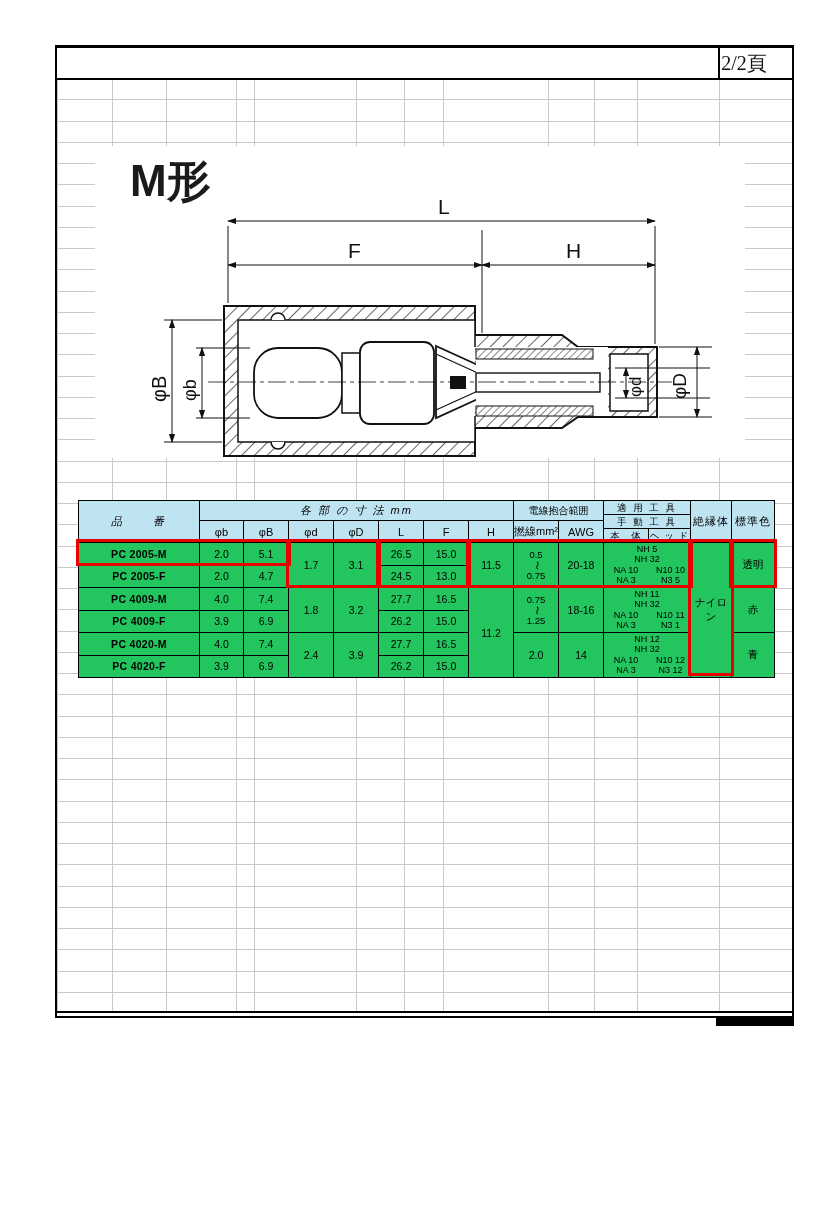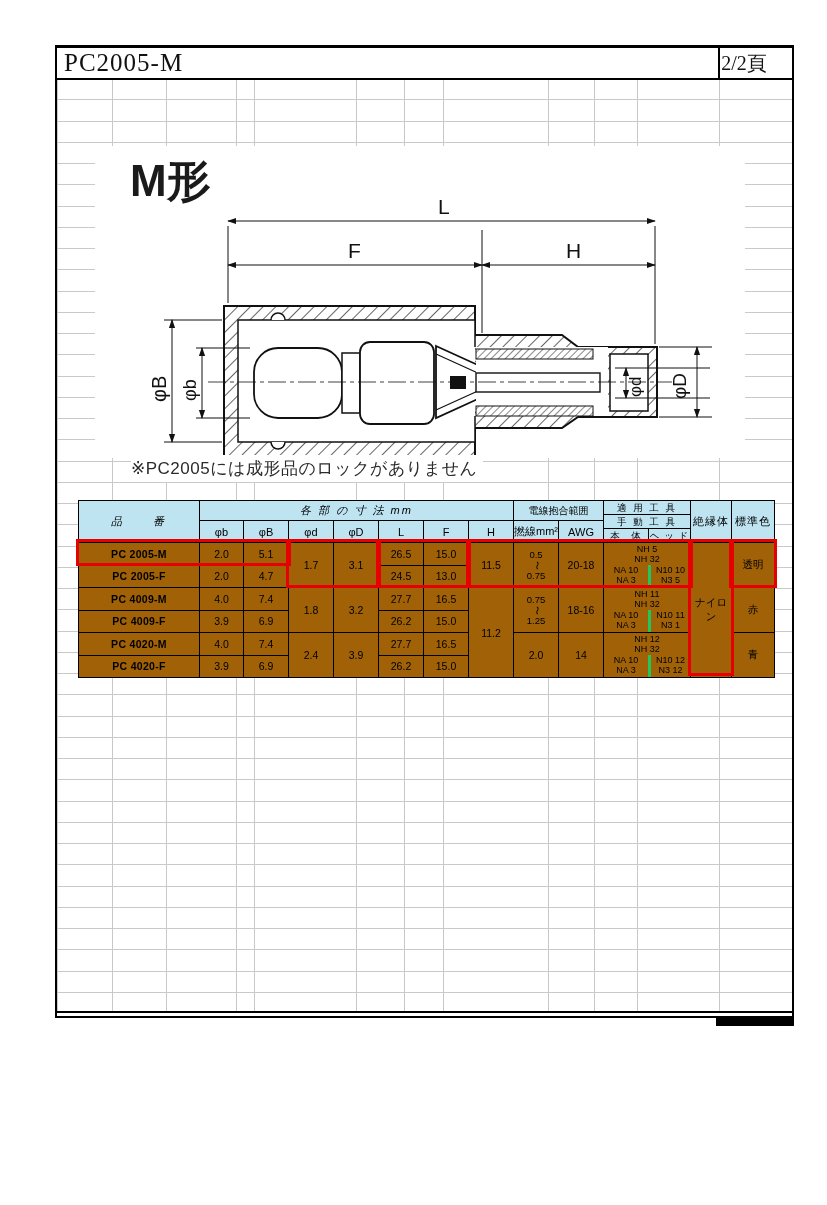--- a/index.html
+++ b/index.html
@@ -22,21 +22,21 @@
   
   #note{position:absolute;left:131px;top:455px;background:#fff;padding:2px 6px 2px 0;
       font-size:17px;color:#2b2b2b;letter-spacing:0.5px;}
   
   #drawing{position:absolute;left:150px;top:190px;}
   
   #spec-table{position:absolute;left:78px;top:500px;border-collapse:collapse;table-layout:fixed;width:696px;}
   #spec-table th,#spec-table td{border:1px solid #000;padding:0;overflow:hidden;}
   #spec-table{border:1.5px solid #000;}
   #spec-table th{background:var(--hdr);font-weight:normal;font-size:11px;}
-  #spec-table td{background:#a16207;font-size:10.5px;text-align:center;vertical-align:middle;}
+  #spec-table td{background:#22c55e;font-size:10.5px;text-align:center;vertical-align:middle;}
   tr.hr1{height:20px;} tr.hr2{height:21px;} tr.br{height:22px;}
   th.grp{font-size:11px;letter-spacing:3px;font-style:italic;}
   th.sub{font-size:11px;}
   th.wire-h{font-size:8px;letter-spacing:0;}
   th.vert2{font-size:10.5px;letter-spacing:1px;}
   td.pn{text-align:left;padding-left:7px;font-weight:bold;font-size:11.5px;letter-spacing:0.3px;}
   .th-tools{display:flex;flex-direction:column;height:41px;}
   .tt-row{height:13px;line-height:13px;border-bottom:1px solid #000;font-size:9.5px;letter-spacing:2px;text-align:center;}
   .tt-cols{flex:1;display:flex;font-size:9.5px;}
   .tt-cols span{display:block;line-height:14px;text-align:center;}
@@ -121,21 +121,20 @@
 
   <div class="blk" style="left:55px;top:45px;width:739px;height:3px;"></div>
   <div class="blk" style="left:55px;top:45px;width:2px;height:973px;"></div>
   <div class="blk" style="left:792px;top:45px;width:2px;height:973px;"></div>
   <div class="blk" style="left:55px;top:78px;width:739px;height:2px;"></div>
   <div class="blk" style="left:718px;top:46px;width:2px;height:33px;"></div>
   <div class="blk" style="left:55px;top:1011px;width:739px;height:2px;"></div>
   <div class="blk" style="left:55px;top:1016px;width:739px;height:2px;"></div>
   <div class="blk" style="left:716px;top:1018px;width:78px;height:8px;"></div>
 
-  <div id="sheet-title">PC2005-M</div>
   <div id="page-num">2/2頁</div>
 
   <div class="mask" style="left:95px;top:146px;width:650px;height:312px;"></div>
 
   <div id="heading">M形</div>
 
   <svg id="drawing" width="580" height="275" viewBox="0 0 580 275">
     <defs>
       <pattern id="h1" width="9" height="9" patternUnits="userSpaceOnUse" patternTransform="rotate(45)">
         <rect width="9" height="9" fill="#fff"></rect>
@@ -205,21 +204,20 @@
       <text x="288" y="24">L</text>
       <text x="198" y="68">F</text>
       <text x="416" y="68">H</text>
       <text x="16" y="212" transform="rotate(-90 16 212)" font-size="20">φB</text>
       <text x="46" y="211" transform="rotate(-90 46 211)" font-size="18">φb</text>
       <text x="491" y="207" transform="rotate(-90 491 207)" font-size="17">φd</text>
       <text x="536" y="209" transform="rotate(-90 536 209)" font-size="19">φD</text>
     </g>
   </svg>
 
-  <div id="note">※PC2005には成形品のロックがありません</div>
 
   <table id="spec-table">
     <colgroup>
       <col style="width:121px">
         <col style="width:44px">
         <col style="width:45px">
         <col style="width:45px">
       <col style="width:45px">
         <col style="width:45px">
         <col style="width:45px">

